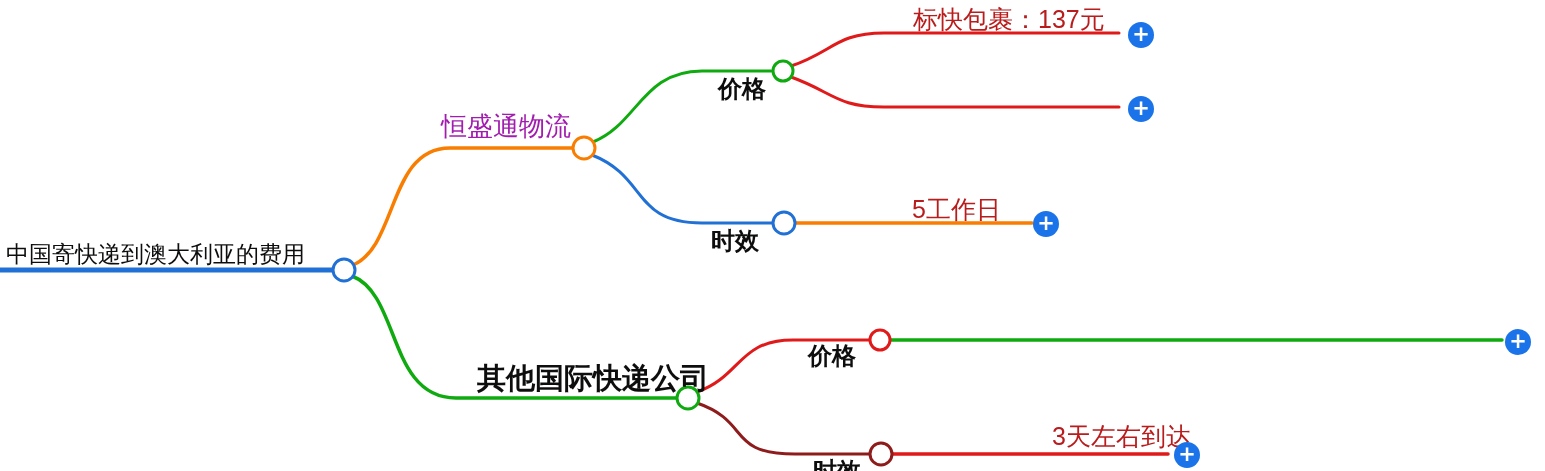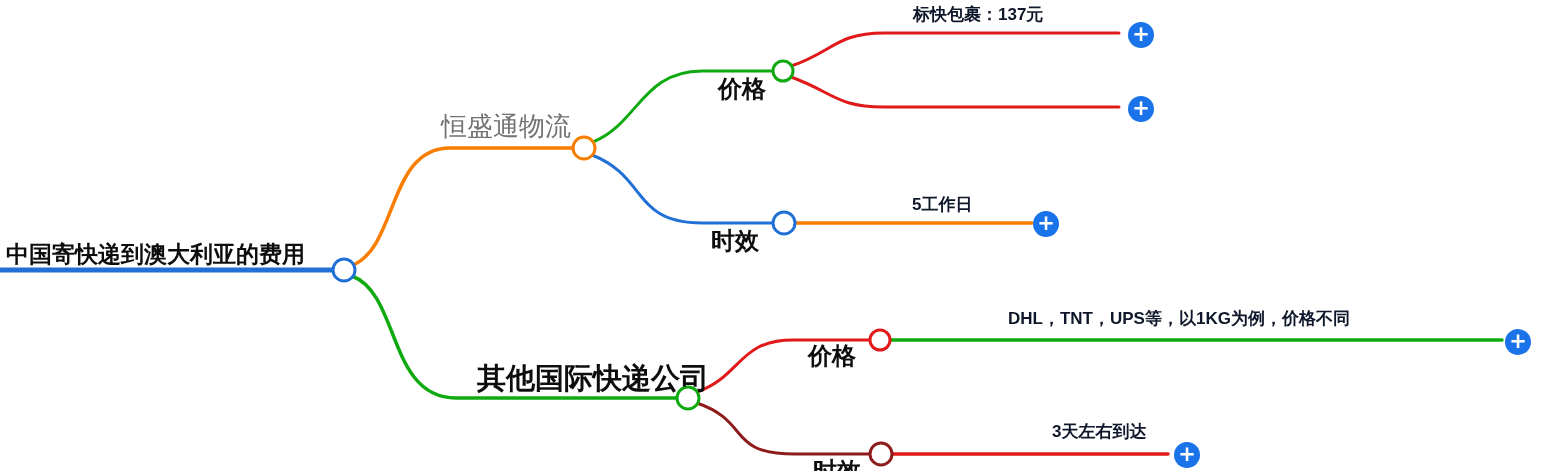--- a/index.html
+++ b/index.html
@@ -10,25 +10,25 @@
     font-family:"Liberation Sans","DejaVu Sans",sans-serif;
   }
   .stage svg{position:absolute;left:0;top:0;}
   .label{
     position:absolute;
     white-space:nowrap;
     color:#1c1c1c;
     line-height:1.1;
     cursor:default;
   }
-  .n-root{font-size:23px;font-weight:700;color:#0d0d0d;}
-  .n-branch{font-size:26px;font-weight:400;color:#737373;}
+  .n-root{font-size:23px;font-weight:400;color:#0d0d0d;}
+  .n-branch{font-size:26px;font-weight:400;color:#a21caf;}
   .n-branch-bold{font-size:29px;font-weight:700;color:#0d0d0d;}
   .n-sub{font-size:24px;font-weight:700;color:#0d0d0d;margin-top:32px;}
-  .n-leaf{font-size:17px;font-weight:700;color:#0f172a;}
+  .n-leaf{font-size:25px;font-weight:400;color:#b91c1c;}
   .plus{
     position:absolute;
     width:26px;height:26px;
     border:none;border-radius:50%;
     background:#1a73e8;
     color:#ffffff;
     font-size:21px;font-weight:700;
     line-height:26px;text-align:center;
     padding:0;cursor:pointer;
     font-family:"DejaVu Sans",sans-serif;
@@ -85,21 +85,20 @@
 
 
   <div class="label n-sub" style="left:711px;top:196px;">时效</div>
 
   <div class="label n-leaf" style="left:912px;top:196px;">5工作日</div>
 
   <div class="label n-branch-bold" style="left:477px;top:363px;">其他国际快递公司</div>
 
   <div class="label n-sub" style="left:808px;top:311px;">价格</div>
 
-  <div class="label n-leaf" style="left:1008px;top:310px;">DHL，TNT，UPS等，以1KG为例，价格不同</div>
 
   <div class="label n-sub" style="left:813px;top:426px;">时效</div>
 
   <div class="label n-leaf" style="left:1052px;top:423px;">3天左右到达</div>
 
   <button class="plus" style="left:1128px;top:22px;">
     <span>+</span>
   </button>
   <button class="plus" style="left:1128px;top:96px;">
     <span>+</span>

